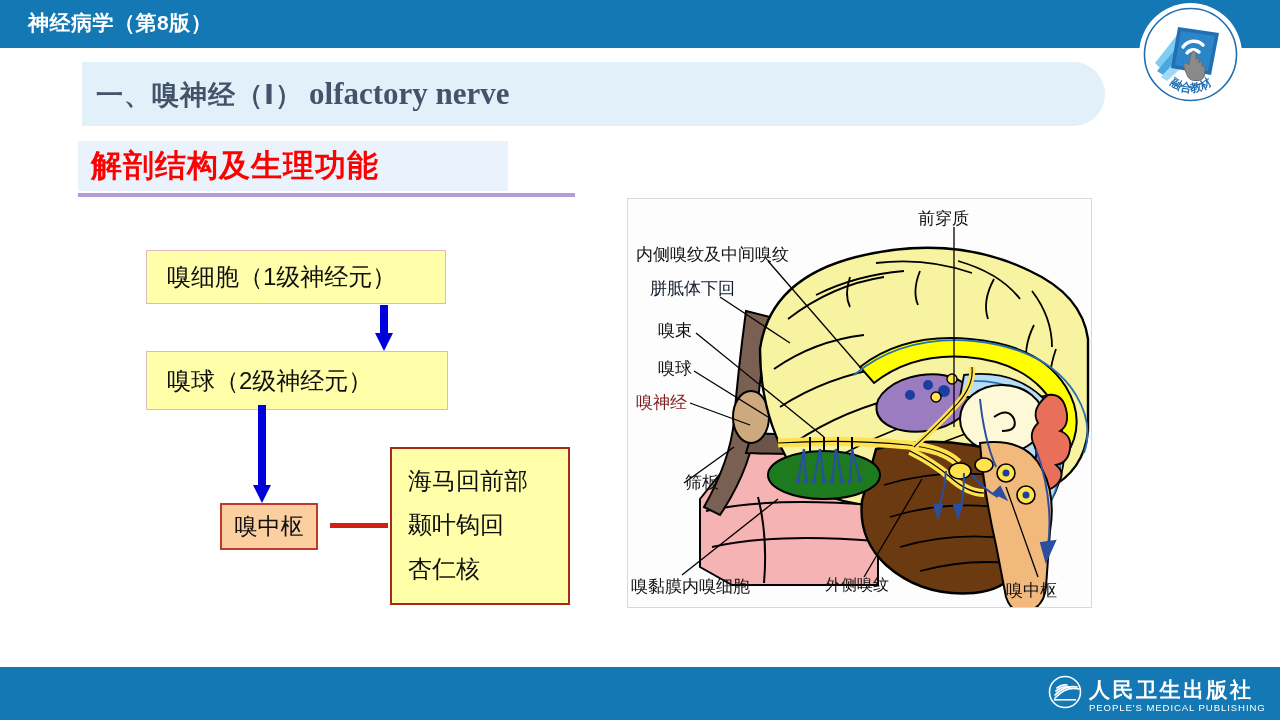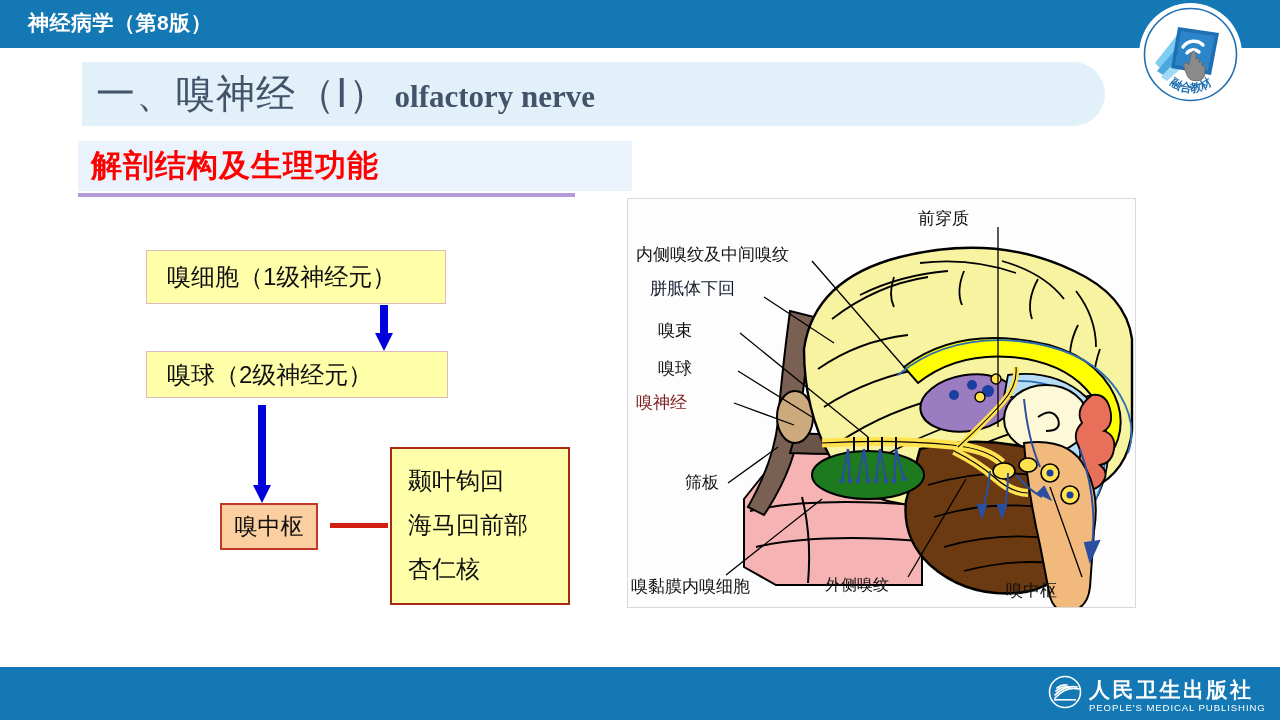--- a/index.html
+++ b/index.html
@@ -47,35 +47,35 @@
     background: #e2f0fa;
     border-radius: 0 32px 32px 0;
   }
   .title-text {
     position: absolute; left: 14px; top: 50%;
     transform: translateY(-50%);
     white-space: nowrap;
     color: #43536a;
   }
   .title-cn {
-    font-size: 39px; font-weight: normal;
+    font-size: 27px; font-weight: bold;
     font-family: "Liberation Sans", "DejaVu Sans", sans-serif;
     letter-spacing: 1px;
     margin-top: 44px;
   }
   .title-en {
     font-size: 31px; font-weight: bold;
     font-family: "Liberation Serif", "DejaVu Serif", serif;
     margin-left: 6px;
   }
 
   
   .subtitle-band {
     position: absolute; left: 78px; top: 141px;
-    width: 554px; height: 50px;
+    width: 430px; height: 50px;
     background: #eaf2fb;
   }
   .subtitle-text {
     position: absolute; left: 13px; top: 50%;
     transform: translateY(-50%);
     font-size: 31px; font-weight: bold;
     color: #ff0000;
     white-space: nowrap;
     letter-spacing: 1px;
   }
@@ -111,21 +111,21 @@
     display: block;
     padding: 10px 0 0 16px;
   }
   .box-yellow-red .line {
     font-size: 24px;
     line-height: 44px;
     color: #101010;
   }
 
   #box-cell   { left: 146px; top: 250px; width: 300px; height: 54px; }
-  #box-bulb   { left: 146px; top: 351px; width: 302px; height: 47px; }
+  #box-bulb   { left: 146px; top: 351px; width: 302px; height: 59px; }
   #box-center { left: 220px; top: 503px; width: 98px;  height: 47px;
                 font-size: 23px; }
   #box-targets{ left: 390px; top: 447px; width: 180px; height: 158px; }
 
   .arrow { position: absolute; }
   #arrow1 { left: 373px; top: 305px; }
   #arrow2 { left: 251px; top: 405px; }
   .red-connector {
     position: absolute;
     left: 330px; top: 523px;
@@ -134,21 +134,20 @@
   }
 
   
   .figure {
     position: absolute;
     left: 627px; top: 198px;
     width: 463px; height: 408px;
     background: #fdfdfd;
     border: 1px solid #d8d8d8;
     overflow: hidden;
-    padding-left: 44px;
   }
   .figure svg { display:block; }
   .figure-caption {
     position: absolute;
     left: 627px; top: 617px;
     width: 463px;
     text-align: center;
     font-size: 20px;
     color: #111111;
   }
@@ -225,22 +224,22 @@
   <svg id="arrow2" class="arrow" width="22" height="100">
     <line x1="11" y1="0" x2="11" y2="82" stroke="#0000dd" stroke-width="8"></line>
     <polygon points="2,80 20,80 11,98" fill="#0000dd"></polygon>
   </svg>
 
   <div id="box-center" class="box box-peach">嗅中枢</div>
 
   <div class="red-connector"></div>
 
   <div id="box-targets" class="box box-yellow-red">
+    <div class="line">海马回前部</div>
     <div class="line">颞叶钩回</div>
-    <div class="line">海马回前部</div>
     <div class="line">杏仁核</div>
   </div>
 
   <div class="figure">
     <svg width="463" height="408" viewBox="0 0 463 408" aria-hidden="true">
       <rect x="0" y="0" width="463" height="408" fill="#fdfdfd"></rect>
 
       <path d="M72 300 L72 368 L104 386 L250 386 L250 250 L112 250 Z" fill="#f6b3b3" stroke="#000" stroke-width="2"></path>
       <path d="M78 312 q60 -14 168 -6" fill="none" stroke="#000" stroke-width="2"></path>
       <path d="M84 348 q62 -14 164 -6" fill="none" stroke="#000" stroke-width="2"></path>

